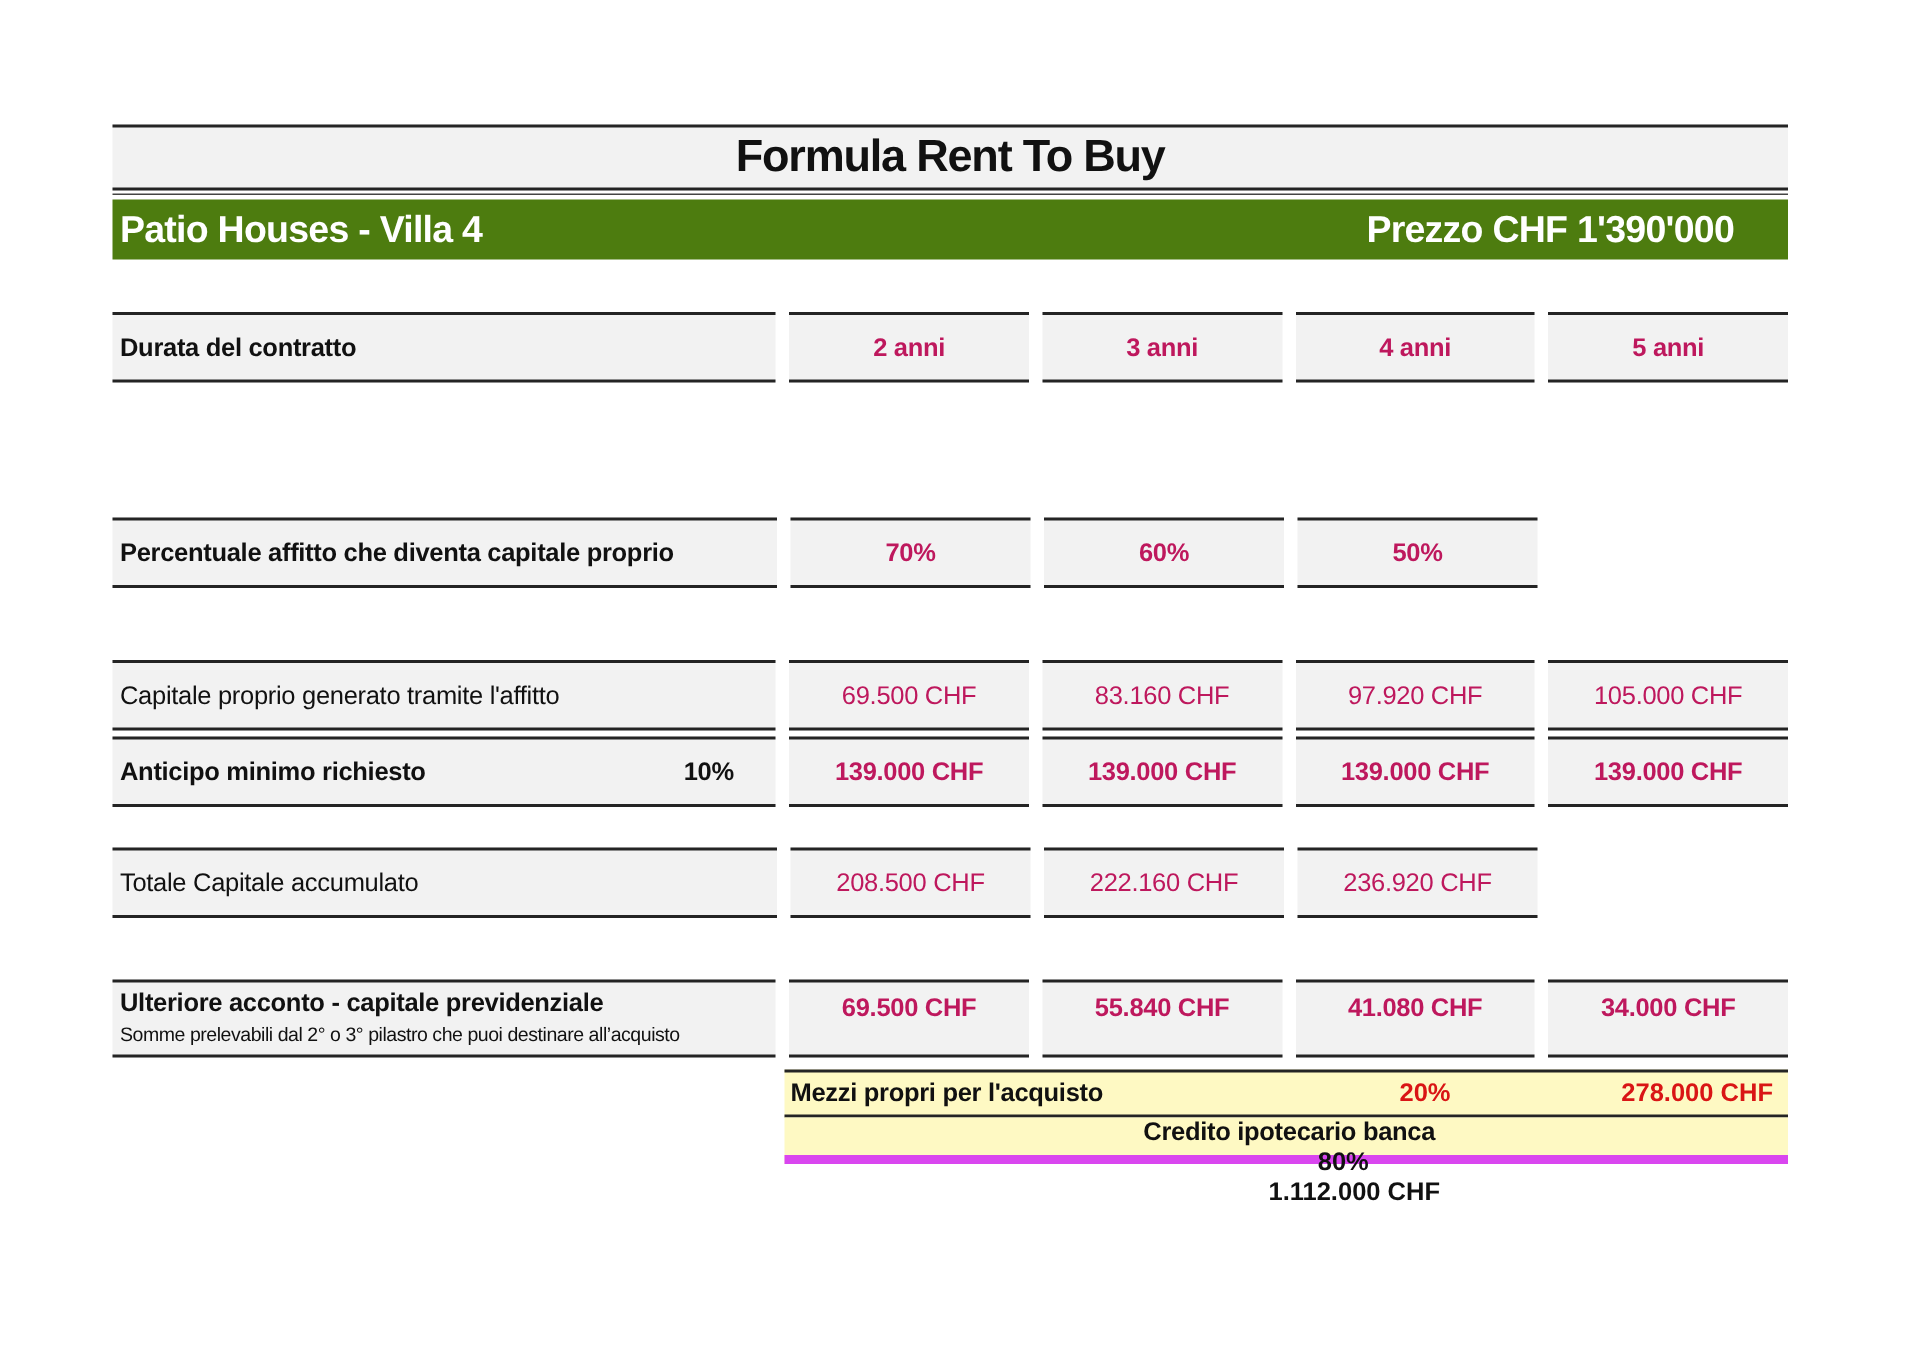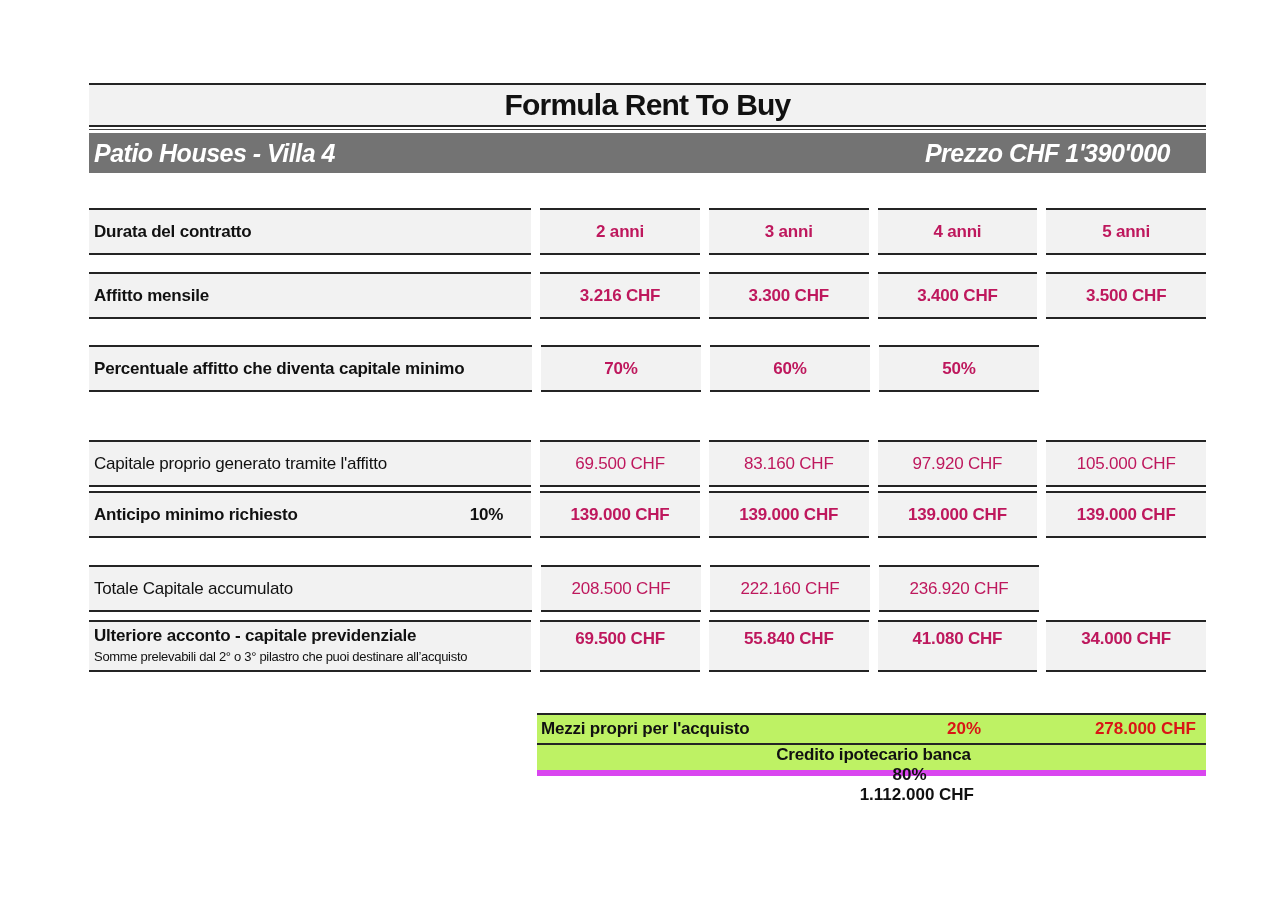--- a/index.html
+++ b/index.html
@@ -1,39 +1,39 @@
 <!DOCTYPE html>
 <html><head>
 <meta charset="utf-8">
 <style>
   * { margin:0; padding:0; box-sizing:border-box; }
   html,body { width:1280px; height:905px; background:#ffffff; overflow:hidden;
               font-family:"Liberation Sans", sans-serif; }
-  #sheet { position:absolute; left:75px; top:0; width:1117px; height:796px;margin-left:14px; }
+  #sheet { position:absolute; left:75px; top:0; width:1117px; height:796px; }
 
   .band { position:absolute; left:0; width:1117px; }
 
   
   .title-band { top:83px; height:44px; background:#f2f2f2;
                 border-top:2px solid #242424; border-bottom:2px solid #242424;
                 display:flex; align-items:center; justify-content:center; }
   .title-band span { font-size:30px; font-weight:700; color:#111; letter-spacing:-0.8px; }
   .title-underline { top:129px; height:1px; background:#444; }
 
   
-  .banner { top:133px; height:40px; background:#737373; display:flex;
-            align-items:center; justify-content:space-between;font-style:italic; }
+  .banner { top:133px; height:40px; background:#4d7c0f; display:flex;
+            align-items:center; justify-content:space-between; }
   .banner span { color:#ffffff; font-weight:700; font-size:25px; letter-spacing:-0.5px; }
   .banner .left  { padding-left:5px; }
   .banner .right { padding-right:36px; }
 
   
   .row { display:flex; height:47px; }
   .r0{top:208px} .r1{top:272px} .r2{top:345px} .r3{top:440px}
-  .r4{top:491px} .r5{top:565px} .r6{top:620px; height:52px;justify-content:center;}
+  .r4{top:491px} .r5{top:565px} .r6{top:653px; height:52px;}
 
   .cell { background:#f2f2f2; border-top:2px solid #242424; border-bottom:2px solid #242424; }
   .cell-label { width:443px; display:flex; align-items:center; justify-content:space-between;
                 padding-left:5px; padding-right:28px; font-size:17px; font-weight:700;
                 color:#111; letter-spacing:-0.2px; }
   .cell-val { width:160px; margin-left:9px; display:flex; align-items:center;
               justify-content:center; font-size:17px; font-weight:700; color:#be185d;
               letter-spacing:-0.2px; }
   .row .cell-val:first-of-type { margin-left:7px; }
 
@@ -41,21 +41,21 @@
 
   
   .r6 .cell-label { display:block; padding-top:4px; }
   .r6 .label-line { display:block; font-size:17px; font-weight:700; color:#111; }
   .r6 .footnote   { display:block; font-size:13px; font-weight:400; color:#111;
                     letter-spacing:-0.3px; margin-top:3px; }
   .r6 .cell-val   { align-items:flex-start; padding-top:7px; }
 
   
   .summary { position:absolute; left:448px; top:713px; width:669px; }
-  .sum-row { display:flex; align-items:center; height:32px; background:#bef264; }
+  .sum-row { display:flex; align-items:center; height:32px; background:#fef9c3; }
   .sum-row.first  { border-top:2px solid #242424; border-bottom:2px solid #242424; }
   .sum-row.second { border-bottom:6px solid #d946ef; height:31px;flex-direction:column; }
   .sum-label  { flex:1; font-size:17px; font-weight:700; color:#111; padding-left:4px;
                 letter-spacing:-0.2px; }
   .sum-percent{ width:110px; text-align:right; font-size:17px; font-weight:700; }
   .sum-amount { width:225px; text-align:right; font-size:17px; font-weight:700; padding-right:10px; }
   .sum-row.first  .sum-percent, .sum-row.first  .sum-amount { color:#d91515; }
   .sum-row.second .sum-percent, .sum-row.second .sum-amount { color:#111; }
 </style>
 </head>
@@ -76,33 +76,24 @@
   <div class="band row r0">
     <div class="cell cell-label">
       <span>Durata del contratto</span>
     </div>
     <div class="cell cell-val">2 anni</div>
     <div class="cell cell-val">3 anni</div>
     <div class="cell cell-val">4 anni</div>
     <div class="cell cell-val">5 anni</div>
   </div>
 
-  <div class="band row r1">
-    <div class="cell cell-label">
-      <span>Affitto mensile</span>
-    </div>
-    <div class="cell cell-val">3.216 CHF</div>
-    <div class="cell cell-val">3.300 CHF</div>
-    <div class="cell cell-val">3.400 CHF</div>
-    <div class="cell cell-val">3.500 CHF</div>
-  </div>
 
   <div class="band row r2">
     <div class="cell cell-label">
-      <span>Percentuale affitto che diventa capitale minimo</span>
+      <span>Percentuale affitto che diventa capitale proprio</span>
     </div>
     <div class="cell cell-val">70%</div>
     <div class="cell cell-val">60%</div>
     <div class="cell cell-val">50%</div>
   </div>
 
   <div class="band row r3 light">
     <div class="cell cell-label">
       <span>Capitale proprio generato tramite l'affitto</span>
     </div>

